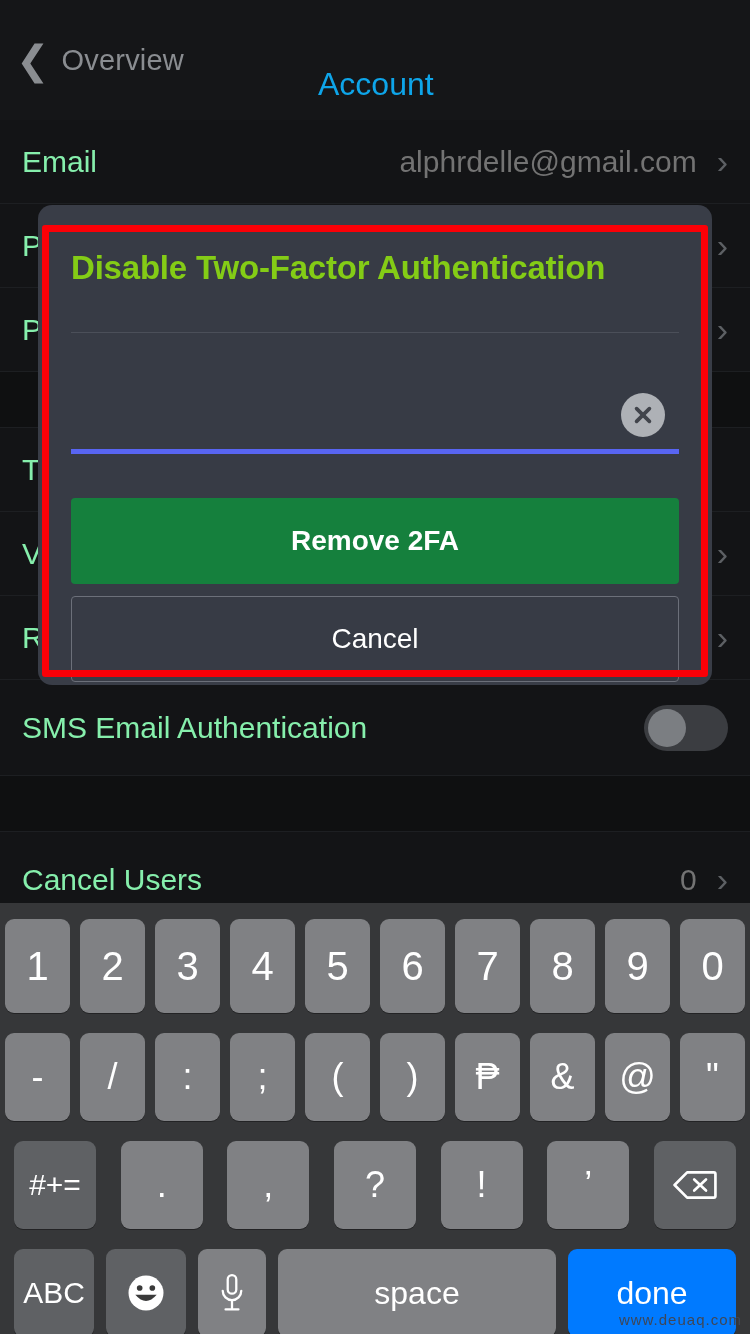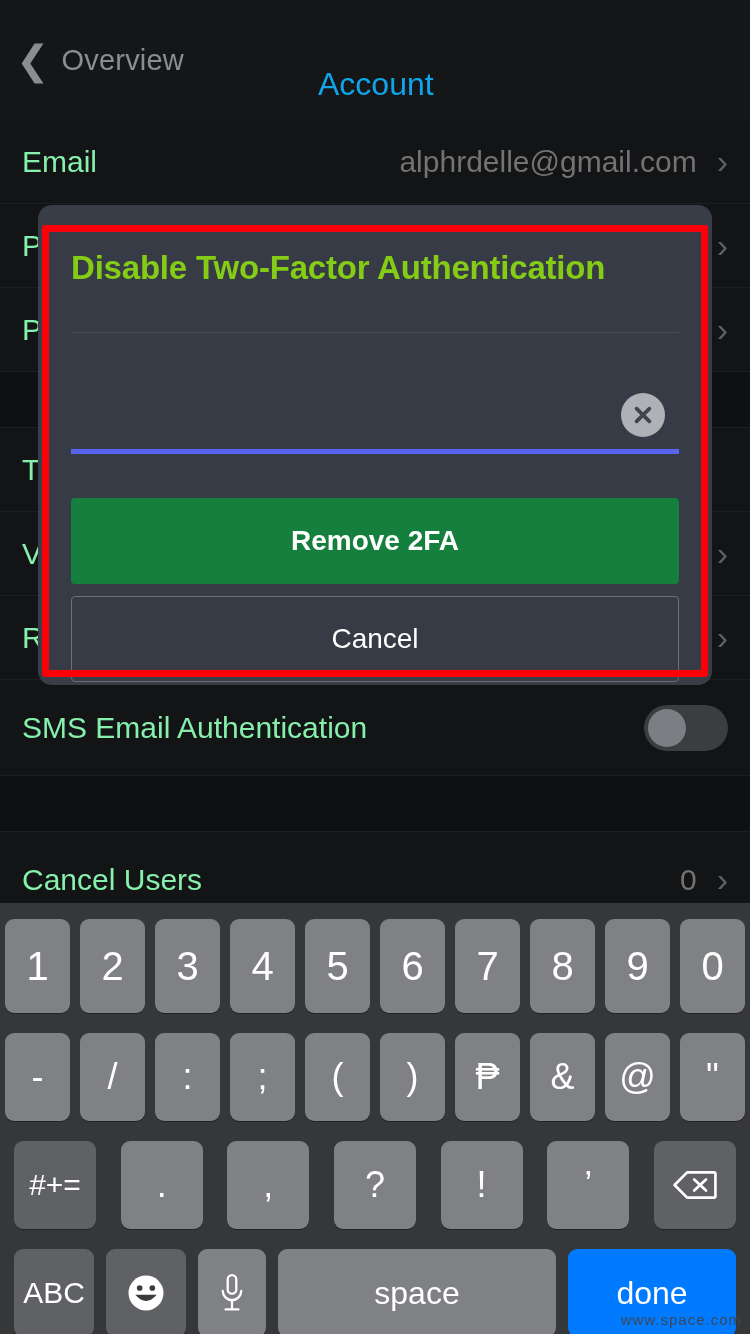--- a/index.html
+++ b/index.html
@@ -348,15 +348,15 @@
           <line x1="9" y1="19" x2="9" y2="25"></line>
           <line x1="4.5" y1="25.5" x2="13.5" y2="25.5"></line>
         </svg>
       </div>
       <div class="key key-space">space</div>
       <div class="key key-done">done</div>
     </div>
 
   </div>
 
-  <div id="watermark">www.space.com</div>
+  <div id="watermark">www.deuaq.com</div>
 
 </div>
 
 </body></html>

